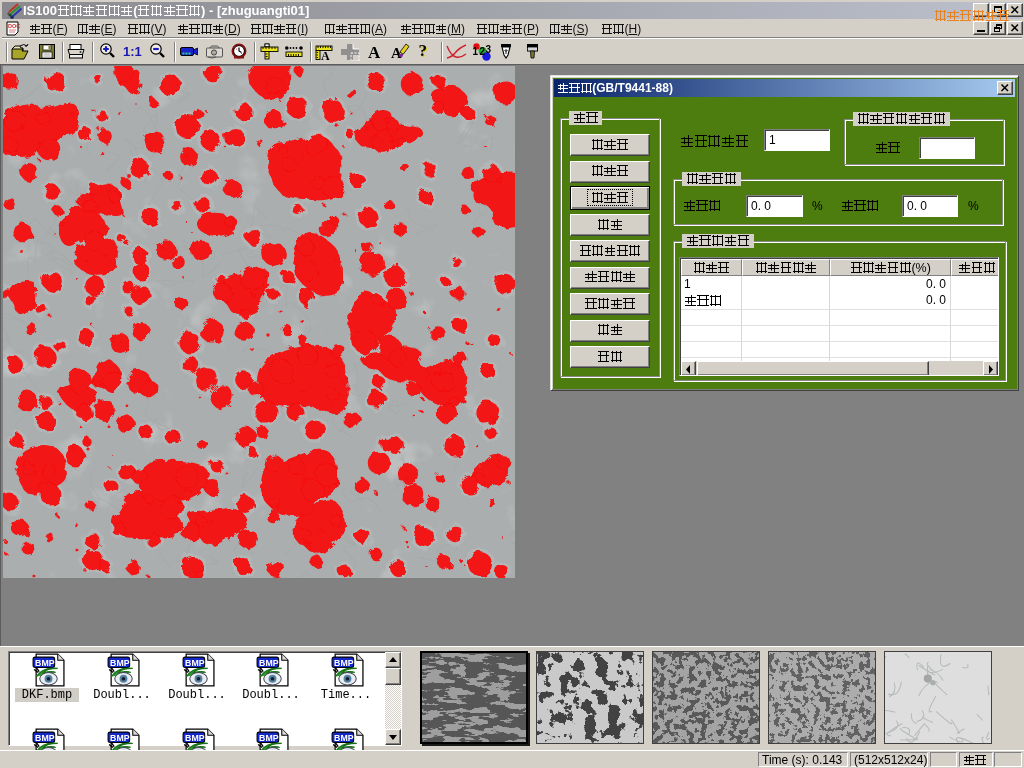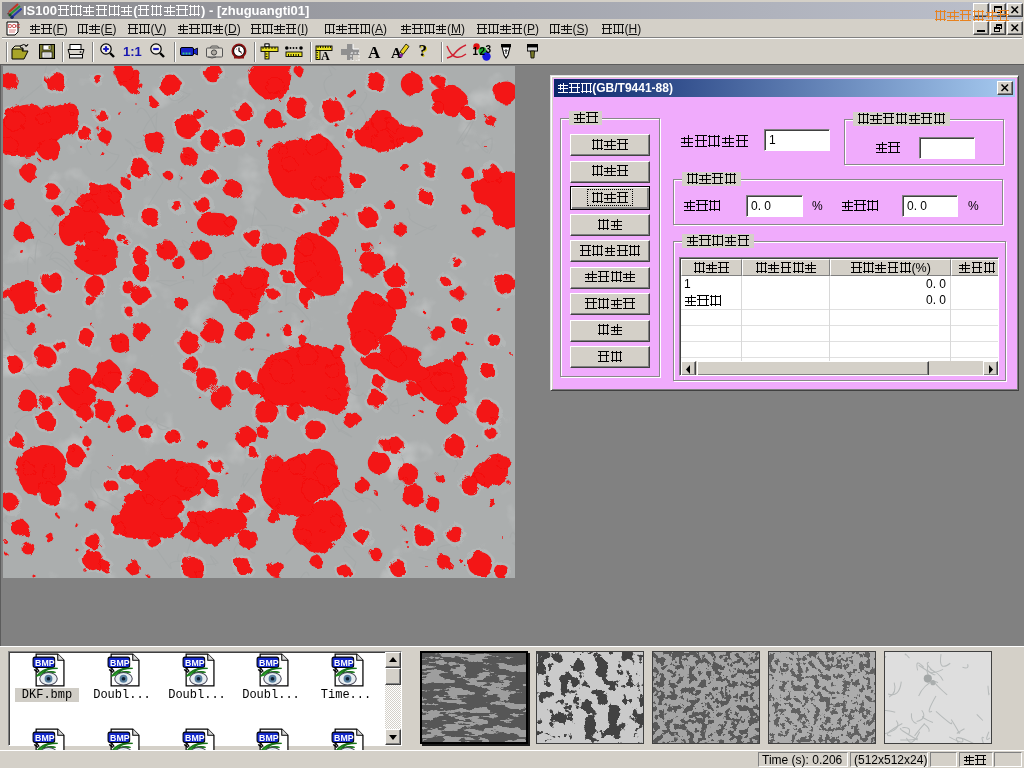--- a/index.html
+++ b/index.html
@@ -21,21 +21,21 @@
 .grp>b{position:absolute;top:-8px;left:8px;background:#d4d0c8;padding:0 4px;font-weight:normal;font-size:13px;line-height:14px}
 #titlebar{left:2px;top:2px;width:1020px;height:17px;background:linear-gradient(to right,#8a8a8e,#bcc0cc);color:#fff;font-weight:bold;font-size:13px;line-height:17px}
 #titlebar .tt{position:absolute;left:21px;top:0;white-space:nowrap}
 #menubar{left:2px;top:19px;width:1020px;height:19px;font-size:12px;border-bottom:1px solid #808080;box-shadow:0 1px 0 #fff}
 #menubar span{position:absolute;top:3px;color:#111}
 #toolbar{left:2px;top:38px;width:1020px;height:26px;border-top:1px solid #fff}
 #client{left:0;top:64px;width:1024px;height:582px;background:#818181;box-shadow:inset 1px 1px 0 #5c5c5c}
 #micro{position:absolute;left:3px;top:2px}
 .wbtn{position:absolute;width:16px;height:14px;border:1px solid;border-color:#fff #404040 #404040 #fff;box-shadow:inset -1px -1px 0 #808080;background:#d4d0c8;font-size:10px;text-align:center;line-height:12px;color:#000}
 .sep{position:absolute;top:3px;width:2px;height:20px;border-left:1px solid #808080;border-right:1px solid #fff}
-#dlg{left:550px;top:75px;width:469px;height:316px;background:#f0abfc;border:1px solid;border-color:#dfdfdf #404040 #404040 #dfdfdf;box-shadow:inset 1px 1px 0 #fff,inset -1px -1px 0 #808080,inset 2px 2px 0 #d4d0c8}
+#dlg{left:550px;top:75px;width:469px;height:316px;background:#4d7c0f;border:1px solid;border-color:#dfdfdf #404040 #404040 #dfdfdf;box-shadow:inset 1px 1px 0 #fff,inset -1px -1px 0 #808080,inset 2px 2px 0 #d4d0c8}
 #dlgtitle{position:absolute;left:3px;top:3px;right:3px;height:18px;background:linear-gradient(to right,#0a246a,#a6caf0);color:#fff;font-weight:bold;font-size:12px;line-height:18px;padding-left:3px}
 #dlg .grp{position:absolute}
 .btn{position:absolute;left:19px;width:80px;height:22px;border:1px solid;border-color:#fff #404040 #404040 #fff;box-shadow:inset -1px -1px 0 #808080;background:#d4d0c8;font-size:13px;text-align:center;line-height:20px;color:#000}
 .inp{position:absolute;border:1px solid;border-color:#808080 #fff #fff #808080;box-shadow:inset 1px 1px 0 #404040;background:#fff;font-size:12px;line-height:20px;padding-left:4px;color:#000}
 .lbl{position:absolute;font-size:13px;color:#000;white-space:nowrap}
 #bottom{left:0;top:646px;width:1024px;height:104px;background:#d4d0c8;border-top:1px solid #fff}
 #flist{position:absolute;left:8px;top:4px;width:394px;height:95px;background:#fff;border:1px solid;border-color:#808080 #fff #fff #808080;box-shadow:inset 1px 1px 0 #404040}
 .fitem{position:absolute;font-family:"Liberation Mono",monospace;font-size:12px;white-space:nowrap}
 .thumb{position:absolute;top:4px;width:108px;height:93px}
 #status{left:0;top:750px;width:1024px;height:18px;background:#d4d0c8;font-size:12px;border-top:1px solid #fff}
@@ -1016,19 +1016,19 @@
             <path d="M65 69 q3 5 -15 -11"></path>
             <path d="M46 58 q-7 4 4 -15"></path>
             <path d="M49 20 q-11 -9 -6 -10"></path>
             <path d="M20 3 q-1 -3 4 3"></path>
           </g>
           <circle cx="42" cy="26" r="4" fill="#a2a6a6"></circle>
           <circle cx="47" cy="30" r="2.5" fill="#aaaeae"></circle>
         </svg></div>
     </div>
     <div id="status" class="abs">
-      <span class="pane" style="left:758px;width:90px">Time (s): 0.206</span>
+      <span class="pane" style="left:758px;width:90px">Time (s): 0.143</span>
       <span class="pane" style="left:850px;width:78px">(512x512x24)</span>
       <span class="pane" style="left:930px;width:27px"></span>
       <span class="pane" style="left:959px;width:34px"><i class="g g3"></i><i class="g g1"></i></span>
       <span class="pane" style="left:994px;width:28px"></span>
     </div>
     <div id="wm" class="abs"><i class="g g2"></i><i class="g g3"></i><i class="g g1"></i><i class="g g2"></i><i class="g g3"></i><i class="g g1"></i></div>
   </div>
 </body></html>

